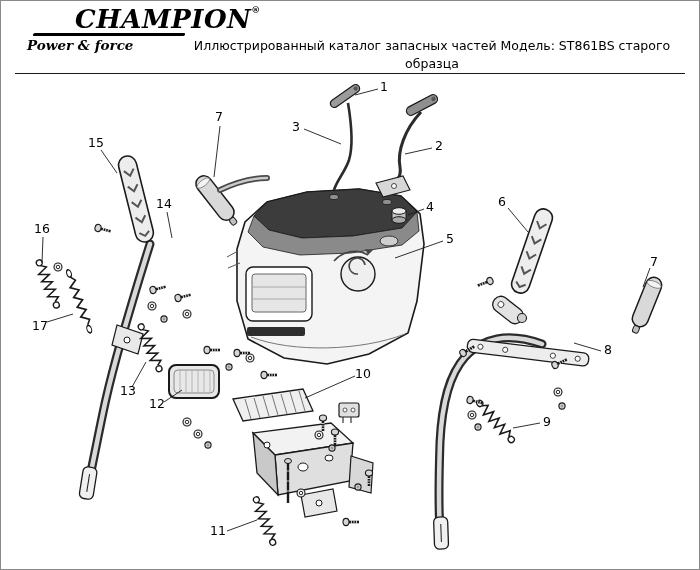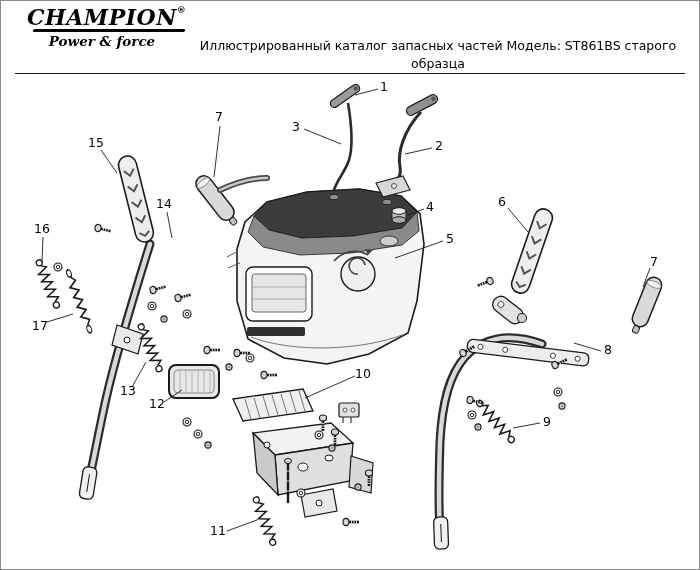--- a/index.html
+++ b/index.html
@@ -5,34 +5,34 @@
   html,body { margin:0; padding:0; background:#fff; }
   .page {
     position:relative; width:700px; height:570px; background:#ffffff;
     border:1px solid #8a8a8a; overflow:hidden; box-sizing:border-box;
     font-family:"DejaVu Sans","Liberation Sans",sans-serif; color:#000;
   }
   .logo { position:absolute; left:26px; top:5px; width:165px; }
   .brand-row { line-height:1; white-space:nowrap; }
   .brand {
     font-family:"DejaVu Serif","Liberation Serif",serif;
-    font-style:italic; font-weight:bold; font-size:22px; letter-spacing:0.5px;
+    font-style:italic; font-weight:bold; font-size:26px; letter-spacing:0.5px;margin-left:48px;
   }
   .reg { font-size:9px; font-weight:bold; vertical-align:top; }
   .swoosh {
     width:152px; height:3px; background:#000; margin:1px 0 1px 6px;
     transform:skewX(-18deg); border-radius:2px;
   }
   .tagline {
-    width:150px; text-align:center;
+    width:150px; text-align:left;
     font-family:"DejaVu Serif","Liberation Serif",serif;
     font-style:italic; font-weight:bold; font-size:13.5px;
   }
   .title-block {
-    position:absolute; left:178px; top:36px; width:518px; text-align:center;
+    position:absolute; left:172px; top:36px; width:518px; text-align:center;
     font-size:12.5px; line-height:1.4;
   }
   .separator {
     position:absolute; left:14px; right:14px; top:72px;
     border-top:1.5px solid #1a1a1a;
   }
   svg.diagram { position:absolute; left:0; top:0; }
   svg text {
     font-family:"DejaVu Sans","Liberation Sans",sans-serif;
     font-size:12.5px; fill:#000;

